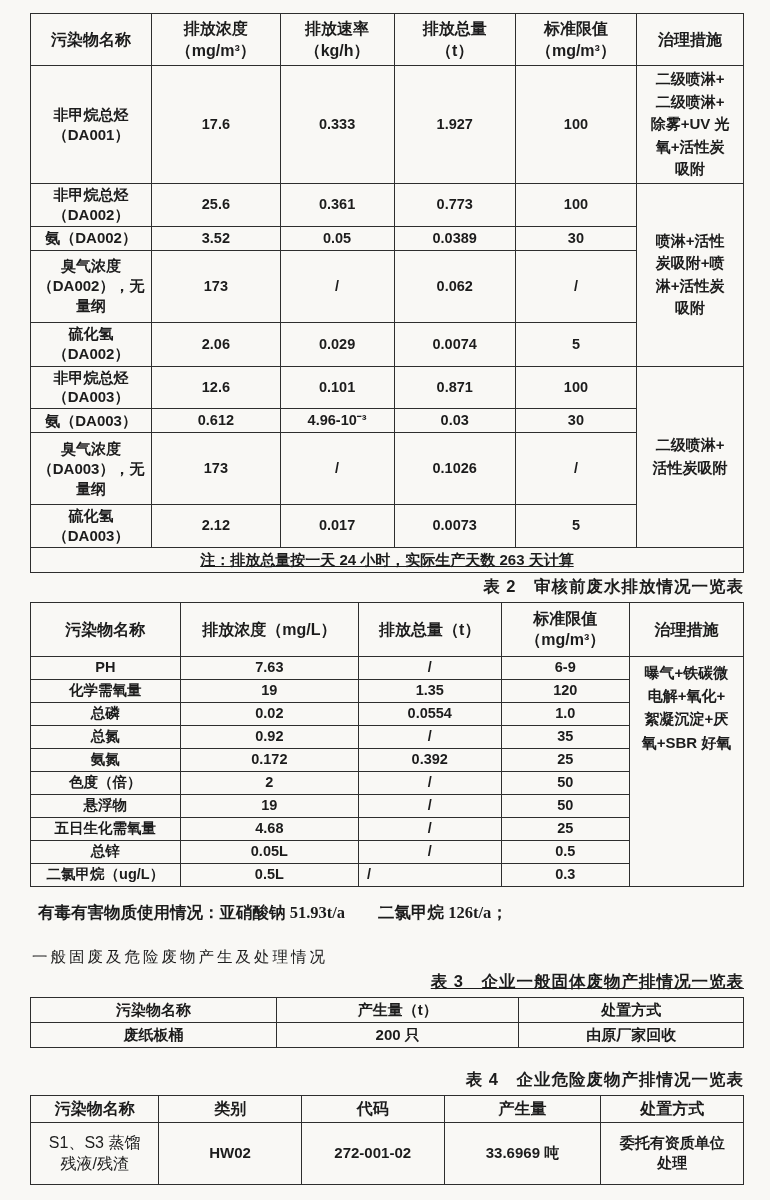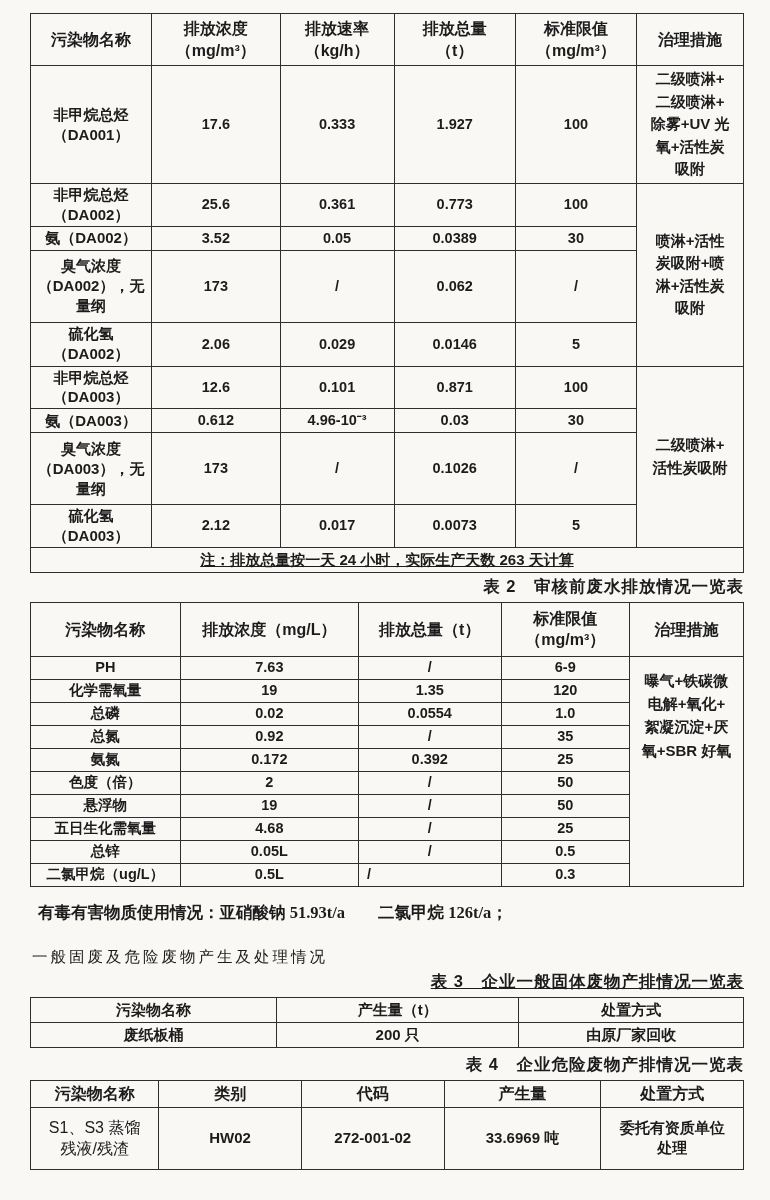--- a/index.html
+++ b/index.html
@@ -54,21 +54,21 @@
     font-size: 16.5px;
     font-weight: 700;
     margin: 3px 0 4px 0;
     letter-spacing: 1px;
   }
 
   
   .t2 tr.r-hdr { height: 54px; }
   .t2 tr.row { height: 23px; }
   .t2 td { font-size: 14.5px; }
-  .t2 td.treat { font-size: 15px; font-weight: 600; line-height: 1.55; vertical-align: top; padding-top: 12px; }
+  .t2 td.treat { font-size: 15px; font-weight: 600; line-height: 1.55; vertical-align: top; padding-top: 4px; }
   .t2 td.slash-left { text-align: left; padding-left: 8px; }
 
   .line-toxic {
     margin: 15px 0 0 8px;
     font-size: 16.5px;
     font-weight: 700;
     font-family: "Liberation Serif", serif;
   }
   .line-solid {
     margin: 23px 0 0 2px;
@@ -151,21 +151,21 @@
         <td>173</td>
         <td>/</td>
         <td>0.062</td>
         <td>/</td>
       </tr>
       <tr class="r5">
         <td class="name">硫化氢
 （DA002）</td>
         <td>2.06</td>
         <td>0.029</td>
-        <td>0.0146</td>
+        <td>0.0074</td>
         <td>5</td>
       </tr>
       <tr class="r6">
         <td class="name">非甲烷总烃
 （DA003）</td>
         <td>12.6</td>
         <td>0.101</td>
         <td>0.871</td>
         <td>100</td>
         <td class="treat" rowspan="4">二级喷淋+
@@ -305,21 +305,21 @@
         <th>处置方式</th>
       </tr>
       <tr>
         <td>废纸板桶</td>
         <td>200 只</td>
         <td>由原厂家回收</td>
       </tr>
     </tbody>
   </table>
 
-  <div class="tbl-title" style="margin-top:6px;">表 4　企业危险废物产排情况一览表</div>
+  <div class="tbl-title" style="margin-top:21px;">表 4　企业危险废物产排情况一览表</div>
 
   <table class="t4">
     <colgroup>
       <col style="width:18%">
         <col style="width:20%">
         <col style="width:20%">
       <col style="width:22%">
         <col style="width:20%">
     </colgroup>
     <tbody>

